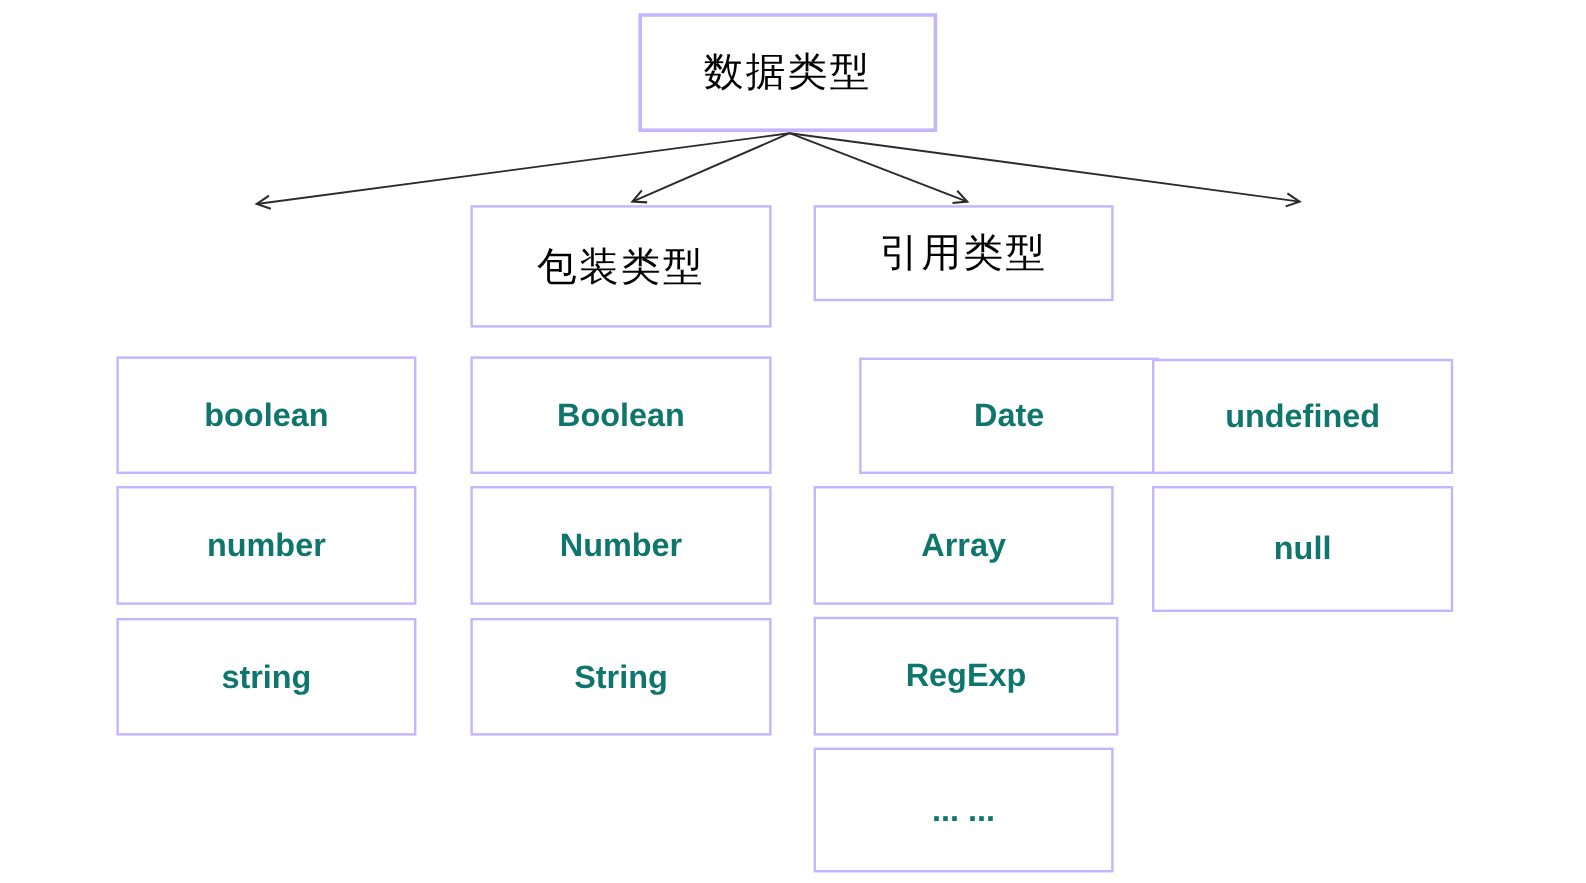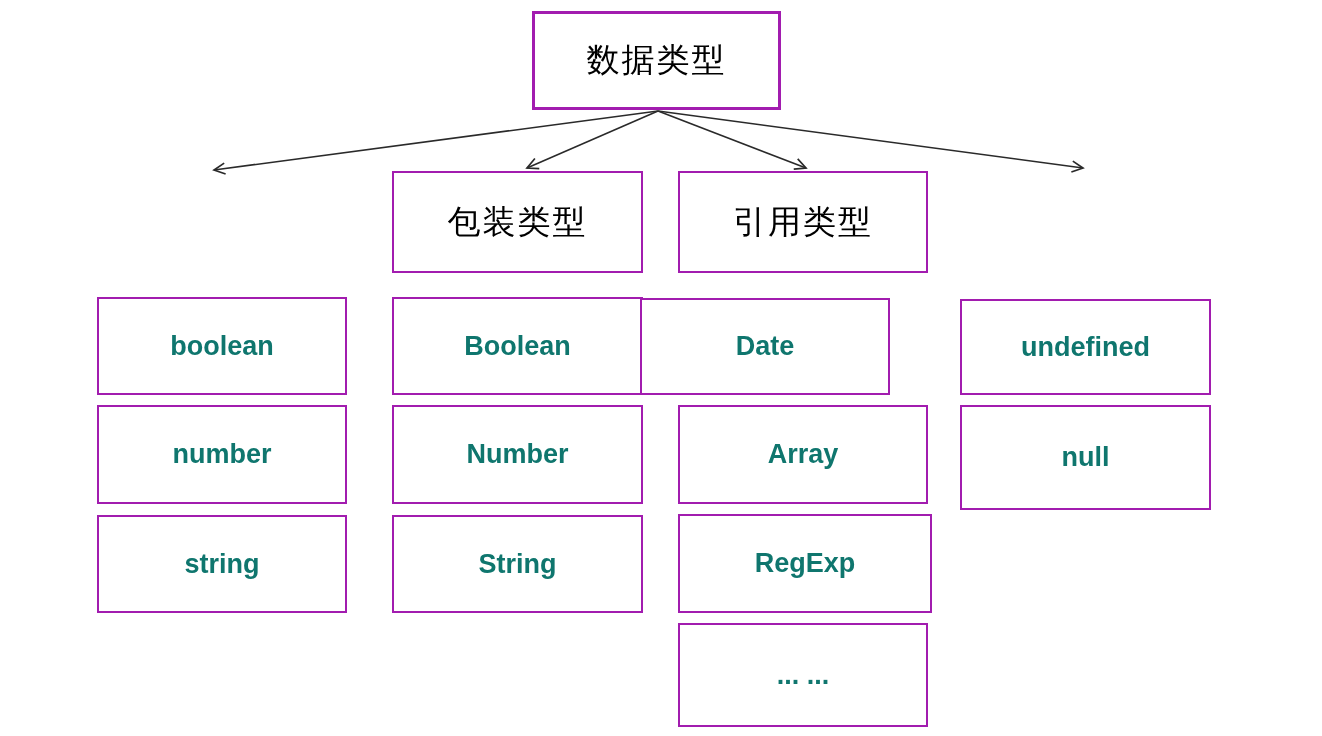--- a/index.html
+++ b/index.html
@@ -12,21 +12,21 @@
     width: 1322px;
     height: 736px;
     background: #ffffff;
     font-family: "Liberation Sans", "DejaVu Sans", sans-serif;
     overflow: hidden;
   }
   .node {
     position: absolute;
     box-sizing: border-box;
     background: #ffffff;
-    border: 2px solid #a21caf;
+    border: 2px solid #c4b5fd;
     display: flex;
     align-items: center;
     justify-content: center;
     color: #000000;
   }
   .node.root {
     border-width: 3px;
   }
   .label-cn {
     font-family: "Liberation Serif", "DejaVu Serif", serif;
@@ -41,32 +41,32 @@
     font-weight: 700;
     font-size: 27px;
     color: #0f766e;
     white-space: nowrap;
   }
   
   .pos-root   { left: 532px; top: 11px;  width: 249px; height: 99px; }
   
   .pos-h1     { left: 97px;  top: 171px; width: 250px; height: 102px; }
   .pos-h2     { left: 392px; top: 171px; width: 251px; height: 102px; justify-content: center; }
-  .pos-h3     { left: 678px; top: 171px; width: 250px; height: 102px; }
+  .pos-h3     { left: 678px; top: 171px; width: 250px; height: 80px; }
   .pos-h4     { left: 960px; top: 171px; width: 250px; height: 102px; }
   
   .pos-c1r1   { left: 97px;  top: 297px; width: 250px; height: 98px; }
   .pos-c1r2   { left: 97px;  top: 405px; width: 250px; height: 99px; }
   .pos-c1r3   { left: 97px;  top: 515px; width: 250px; height: 98px; }
   
   .pos-c2r1   { left: 392px; top: 297px; width: 251px; height: 98px; }
   .pos-c2r2   { left: 392px; top: 405px; width: 251px; height: 99px; }
   .pos-c2r3   { left: 392px; top: 515px; width: 251px; height: 98px; }
   
-  .pos-c3r1   { left: 640px; top: 298px; width: 250px; height: 97px; }
+  .pos-c3r1   { left: 716px; top: 298px; width: 250px; height: 97px; }
   .pos-c3r2   { left: 678px; top: 405px; width: 250px; height: 99px; }
   .pos-c3r3   { left: 678px; top: 514px; width: 254px; height: 99px; }
   .pos-c3r4   { left: 678px; top: 623px; width: 250px; height: 104px; }
   
   .pos-c4r1   { left: 960px; top: 299px; width: 251px; height: 96px; }
   .pos-c4r2   { left: 960px; top: 405px; width: 251px; height: 105px; }
 
   .arrows {
     position: absolute;
     left: 0; top: 0;

